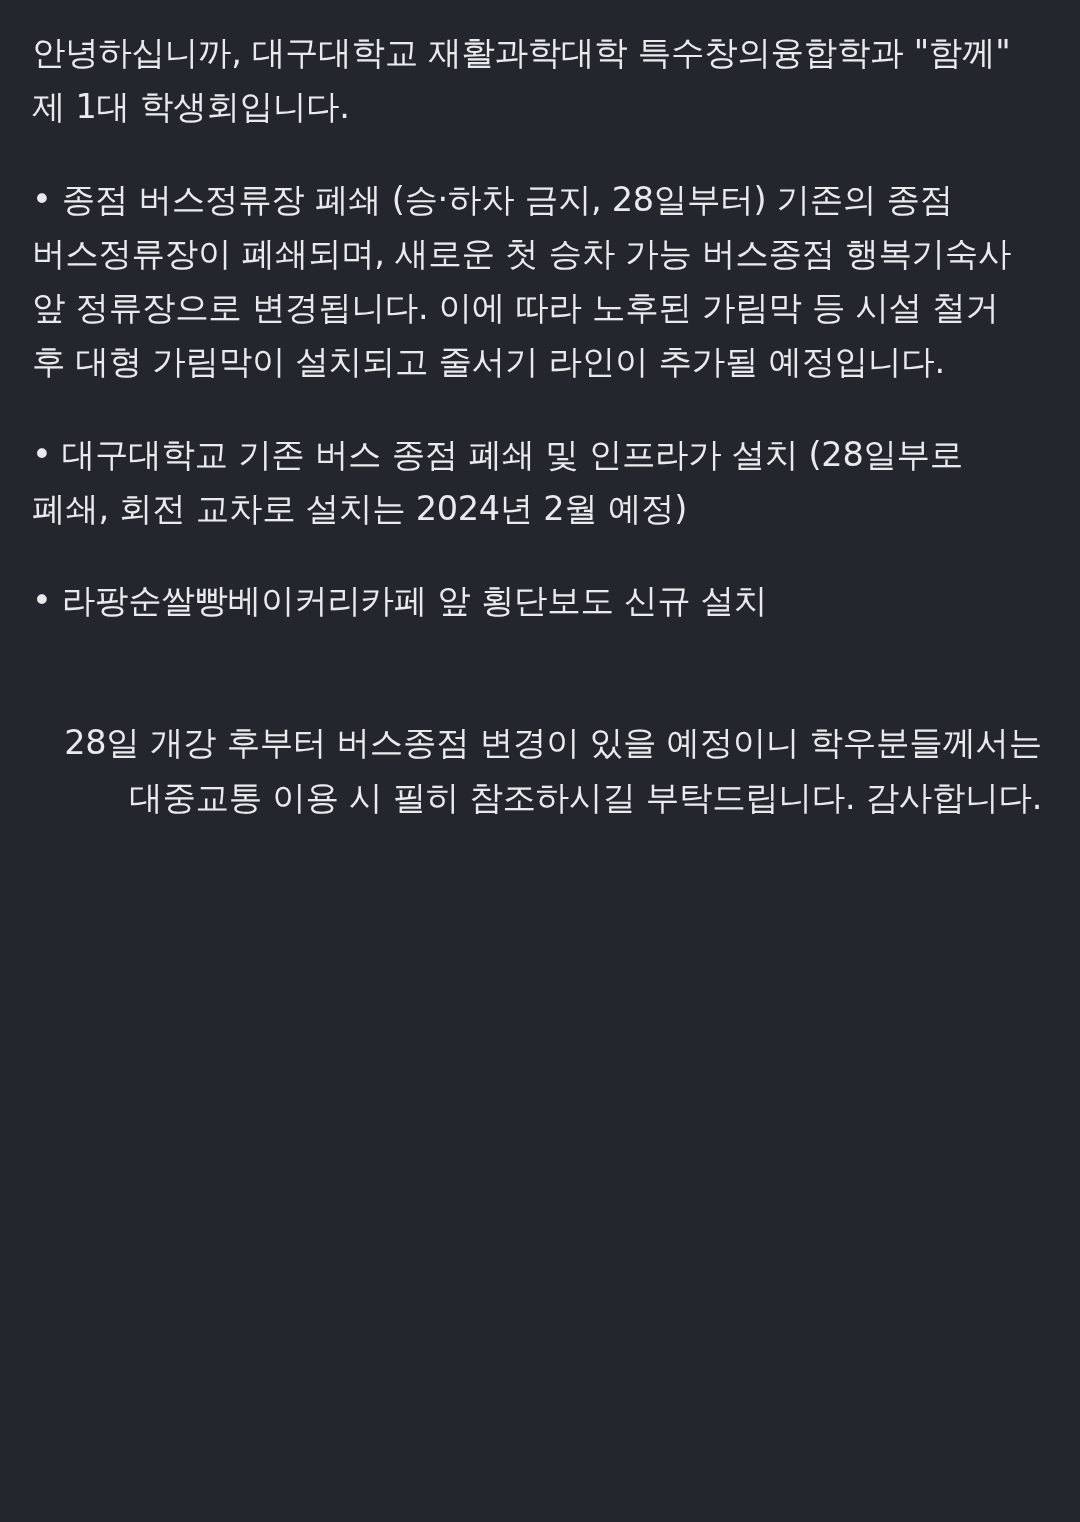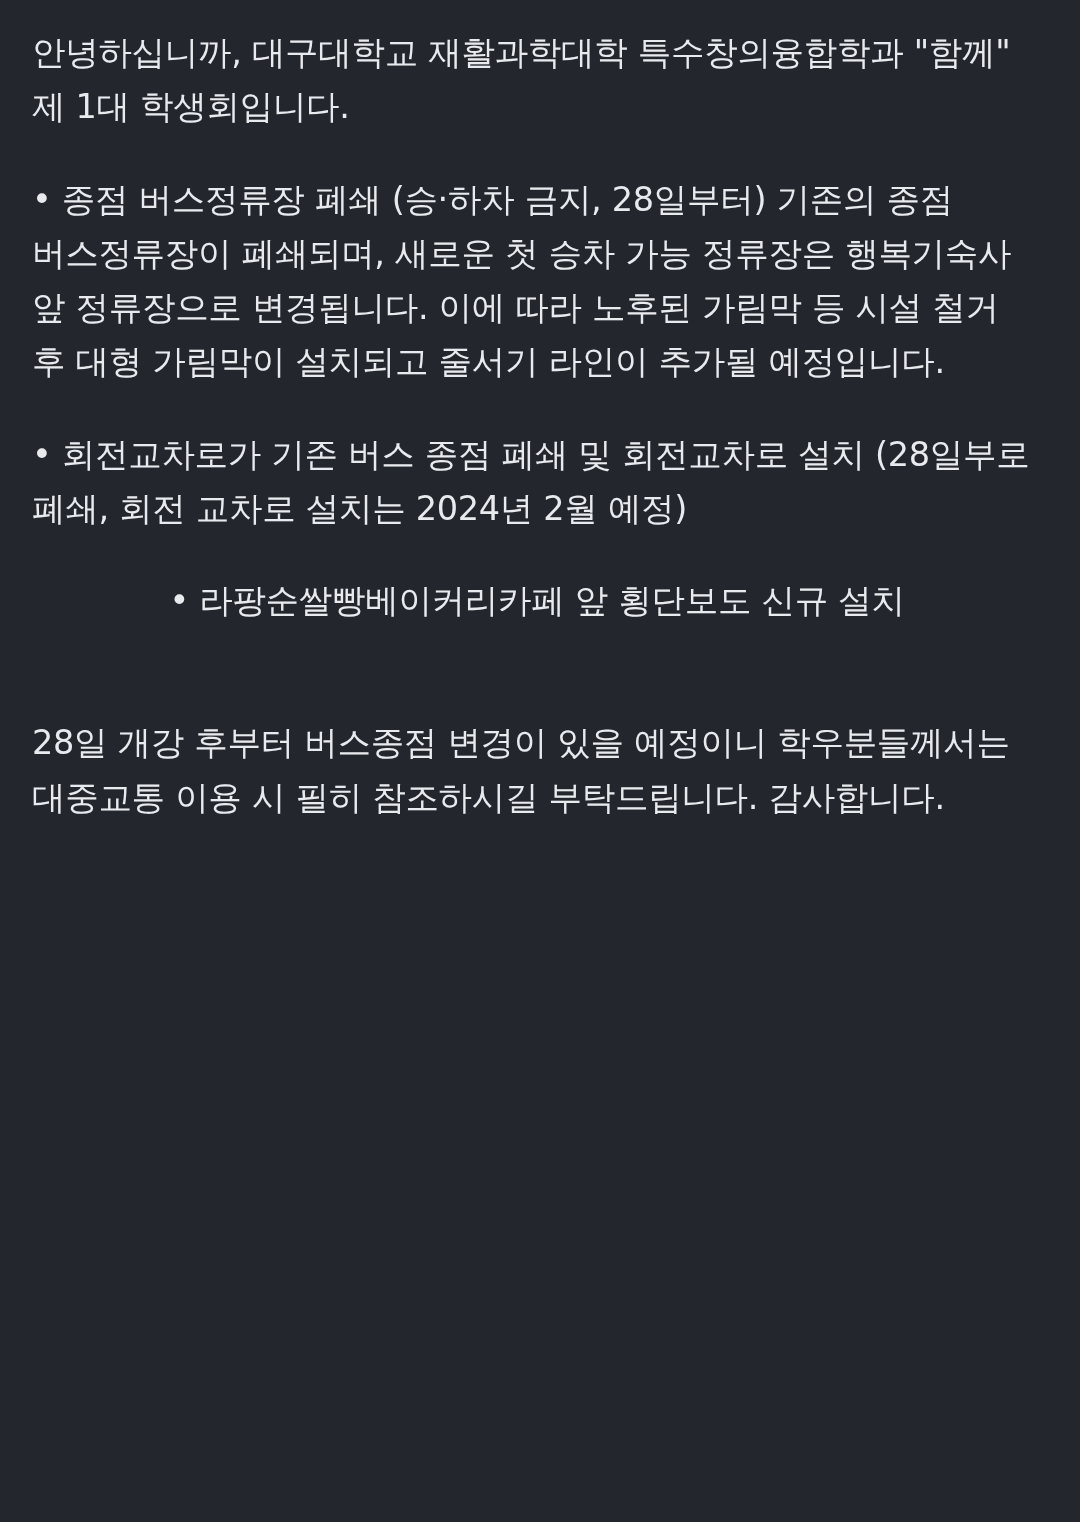--- a/index.html
+++ b/index.html
@@ -22,31 +22,31 @@
     font-size: 33.5px;
     line-height: 1.62;
     letter-spacing: -0.3px;
     color: #e9eaee;
     margin: 0 0 38px 0;
     word-break: keep-all;
     white-space: pre-wrap;
   }
   .para:last-child {
     margin-bottom: 0;
+    text-align: right;
   }
   .para.spacer-large {
     margin-bottom: 88px;
-    text-align: center;
   }
   .para.bullet {
     
   }
 </style>
 </head>
 <body>
 
 <div class="notice-body">
   <p class="para">안녕하십니까, 대구대학교 재활과학대학 특수창의융합학과 "함께" 제 1대 학생회입니다.</p>
-  <p class="para bullet">• 종점 버스정류장 폐쇄 (승·하차 금지, 28일부터) 기존의 종점 버스정류장이 폐쇄되며, 새로운 첫 승차 가능 정류장은 행복기숙사 앞 정류장으로 변경됩니다. 이에 따라 노후된 가림막 등 시설 철거 후 대형 가림막이 설치되고 줄서기 라인이 추가될 예정입니다.</p>
-  <p class="para bullet">• 회전교차로가 기존 버스 종점 폐쇄 및 회전교차로 설치 (28일부로 폐쇄, 회전 교차로 설치는 2024년 2월 예정)</p>
+  <p class="para bullet">• 종점 버스정류장 폐쇄 (승·하차 금지, 28일부터) 기존의 종점 버스정류장이 폐쇄되며, 새로운 첫 승차 가능 버스종점 행복기숙사 앞 정류장으로 변경됩니다. 이에 따라 노후된 가림막 등 시설 철거 후 대형 가림막이 설치되고 줄서기 라인이 추가될 예정입니다.</p>
+  <p class="para bullet">• 대구대학교 기존 버스 종점 폐쇄 및 인프라가 설치 (28일부로 폐쇄, 회전 교차로 설치는 2024년 2월 예정)</p>
   <p class="para bullet spacer-large">• 라팡순쌀빵베이커리카페 앞 횡단보도 신규 설치</p>
   <p class="para">28일 개강 후부터 버스종점 변경이 있을 예정이니 학우분들께서는 대중교통 이용 시 필히 참조하시길 부탁드립니다. 감사합니다.</p>
 </div>
 
 </body></html>

